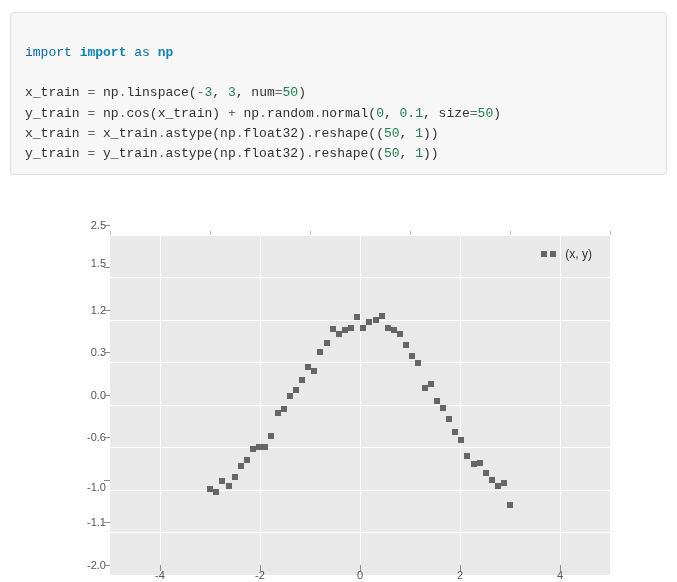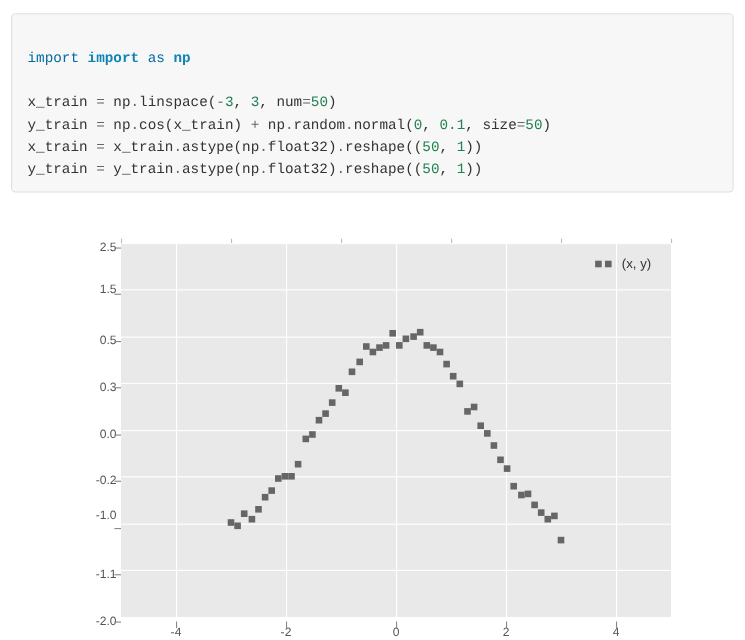--- a/index.html
+++ b/index.html
@@ -31,21 +31,21 @@
     padding-left: 50px;
   }
   .chart {
     position: relative;
     width: 560px;
     height: 370px;
   }
   .plot-area {
     position: absolute;
     left: 50px;
-    top: 6px;
+    top: 20px;
     width: 500px;
     height: 340px;
     background: #e9e9e9;
   }
   .grid-line-v {
     position: absolute;
     top: 0; bottom: 0;
     width: 1px;
     background: #fff;
   }
@@ -205,29 +205,29 @@
         <div class="point" style="left: 375.5px; top: 238px;"></div>
         <div class="point" style="left: 381.5px; top: 244.8px;"></div>
         <div class="point" style="left: 388px; top: 250.75px;"></div>
         <div class="point" style="left: 394px; top: 248.2px;"></div>
         <div class="point" style="left: 400px; top: 270.3px;"></div>
       </div>
   <div class="tick-y" style="top: 350px;">-2.0</div>
       <div class="tick-mark-y" style="top: 350px;"></div>
       <div class="tick-y" style="top: 307.5px;">-1.1</div>
       <div class="tick-mark-y" style="top: 307.5px;"></div>
-      <div class="tick-y" style="top: 254px;">-1.0</div>
+      <div class="tick-y" style="top: 272px;">-1.0</div>
       <div class="tick-mark-y" style="top: 265px;"></div>
-      <div class="tick-y" style="top: 222.5px;">-0.2</div>
+      <div class="tick-y" style="top: 222.5px;">-0.6</div>
       <div class="tick-mark-y" style="top: 222.5px;"></div>
       <div class="tick-y" style="top: 180px;">0.0</div>
       <div class="tick-mark-y" style="top: 180px;"></div>
       <div class="tick-y" style="top: 137.5px;">0.3</div>
       <div class="tick-mark-y" style="top: 137.5px;"></div>
-      <div class="tick-y" style="top: 95px;">0.5</div>
+      <div class="tick-y" style="top: 95px;">1.2</div>
       <div class="tick-mark-y" style="top: 95px;"></div>
       <div class="tick-y" style="top: 48px;">1.5</div>
       <div class="tick-mark-y" style="top: 52.5px;"></div>
       <div class="tick-y" style="top: 10px;">2.5</div>
       <div class="tick-mark-y" style="top: 10px;"></div>
       <div class="tick-x" style="left: 100px;">-4</div>
       <div class="tick-mark-x" style="left: 100px;"></div>
       <div class="tick-x" style="left: 200px;">-2</div>
       <div class="tick-mark-x" style="left: 200px;"></div>
       <div class="tick-x" style="left: 300px;">0</div>

